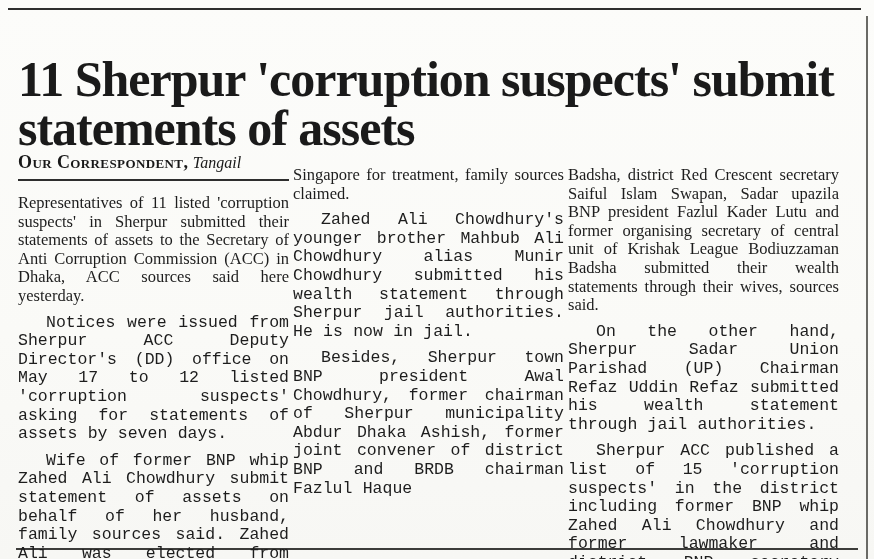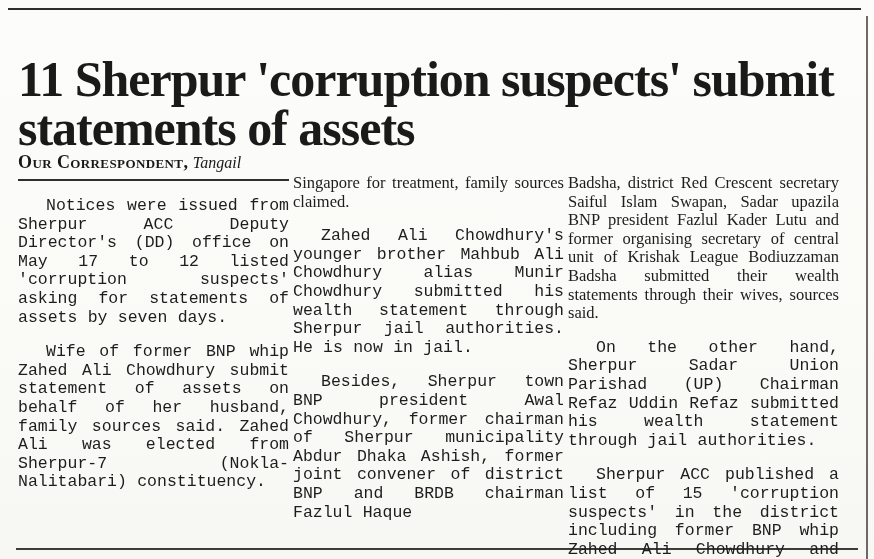--- a/index.html
+++ b/index.html
@@ -66,21 +66,21 @@
   .byline-location {
     font-style: italic;
     font-size: 16px;
   }
   .byline-rule {
     height: 2px;
     background: #2e2e2e;
     margin: 5px 0 13px 0;
   }
   p.para {
-    margin: 16px 0 5px 0;
+    margin: 8px 0 5px 0;
     font-size: 16.5px;
     line-height: 18.6px;
     text-align: justify;
     word-spacing: 0.4px;
     color: #1d1d1d;
   }
   p.para.indent { text-indent: 28px; font-family: Liberation Mono, monospace; }
 </style>
 </head>
 <body>
@@ -94,20 +94,21 @@
   <h1 class="headline">11 Sherpur 'corruption suspects' submit statements of assets</h1>
 
   <div class="content">
 
     <div class="col">
       <div class="byline">
         <span class="byline-author">Our Correspondent,</span>
         <span class="byline-location">Tangail</span>
       </div>
       <div class="byline-rule"></div>
+      <p class="para">Representatives of 11 listed 'corruption suspects' in Sherpur submitted their statements of assets to the Secretary of Anti Corruption Commission (ACC) in Dhaka, ACC sources said here yesterday.</p>
       <p class="para indent">Notices were issued from Sherpur ACC Deputy Director's (DD) office on May 17 to 12 listed 'corruption suspects' asking for statements of assets by seven days.</p>
       <p class="para indent">Wife of former BNP whip Zahed Ali Chowdhury submit statement of assets on behalf of her husband, family sources said. Zahed Ali was elected from Sherpur-7 (Nokla-Nalitabari) constituency.</p>
     </div>
 
     <div class="col continuation">
       <p class="para">Singapore for treatment, family sources claimed.</p>
       <p class="para indent">Zahed Ali Chowdhury's younger brother Mahbub Ali Chowdhury alias Munir Chowdhury submitted his wealth statement through Sherpur jail authorities. He is now in jail.</p>
       <p class="para indent">Besides, Sherpur town BNP president Awal Chowdhury, former chairman of Sherpur municipality Abdur Dhaka Ashish, former joint convener of district BNP and BRDB chairman Fazlul Haque</p>
     </div>
 

